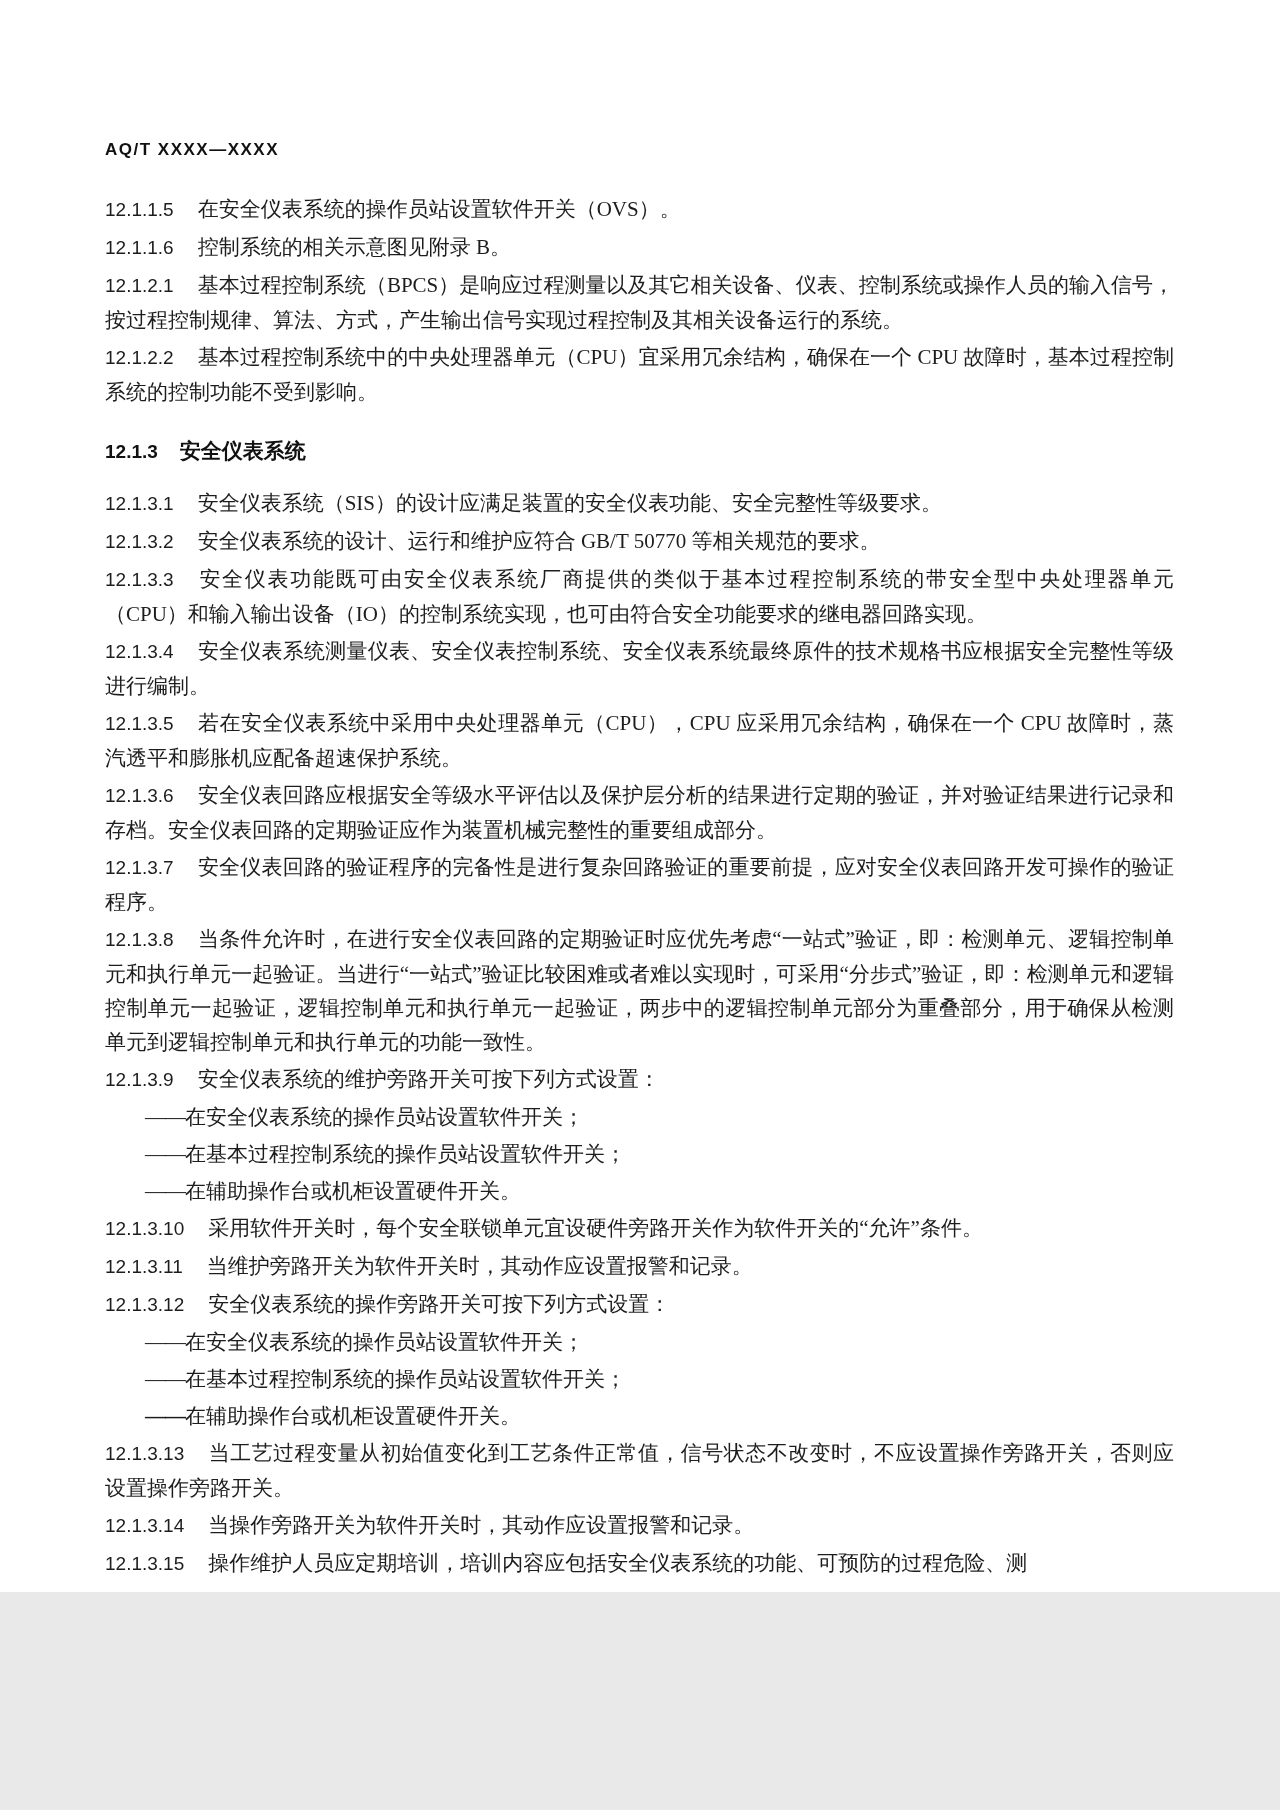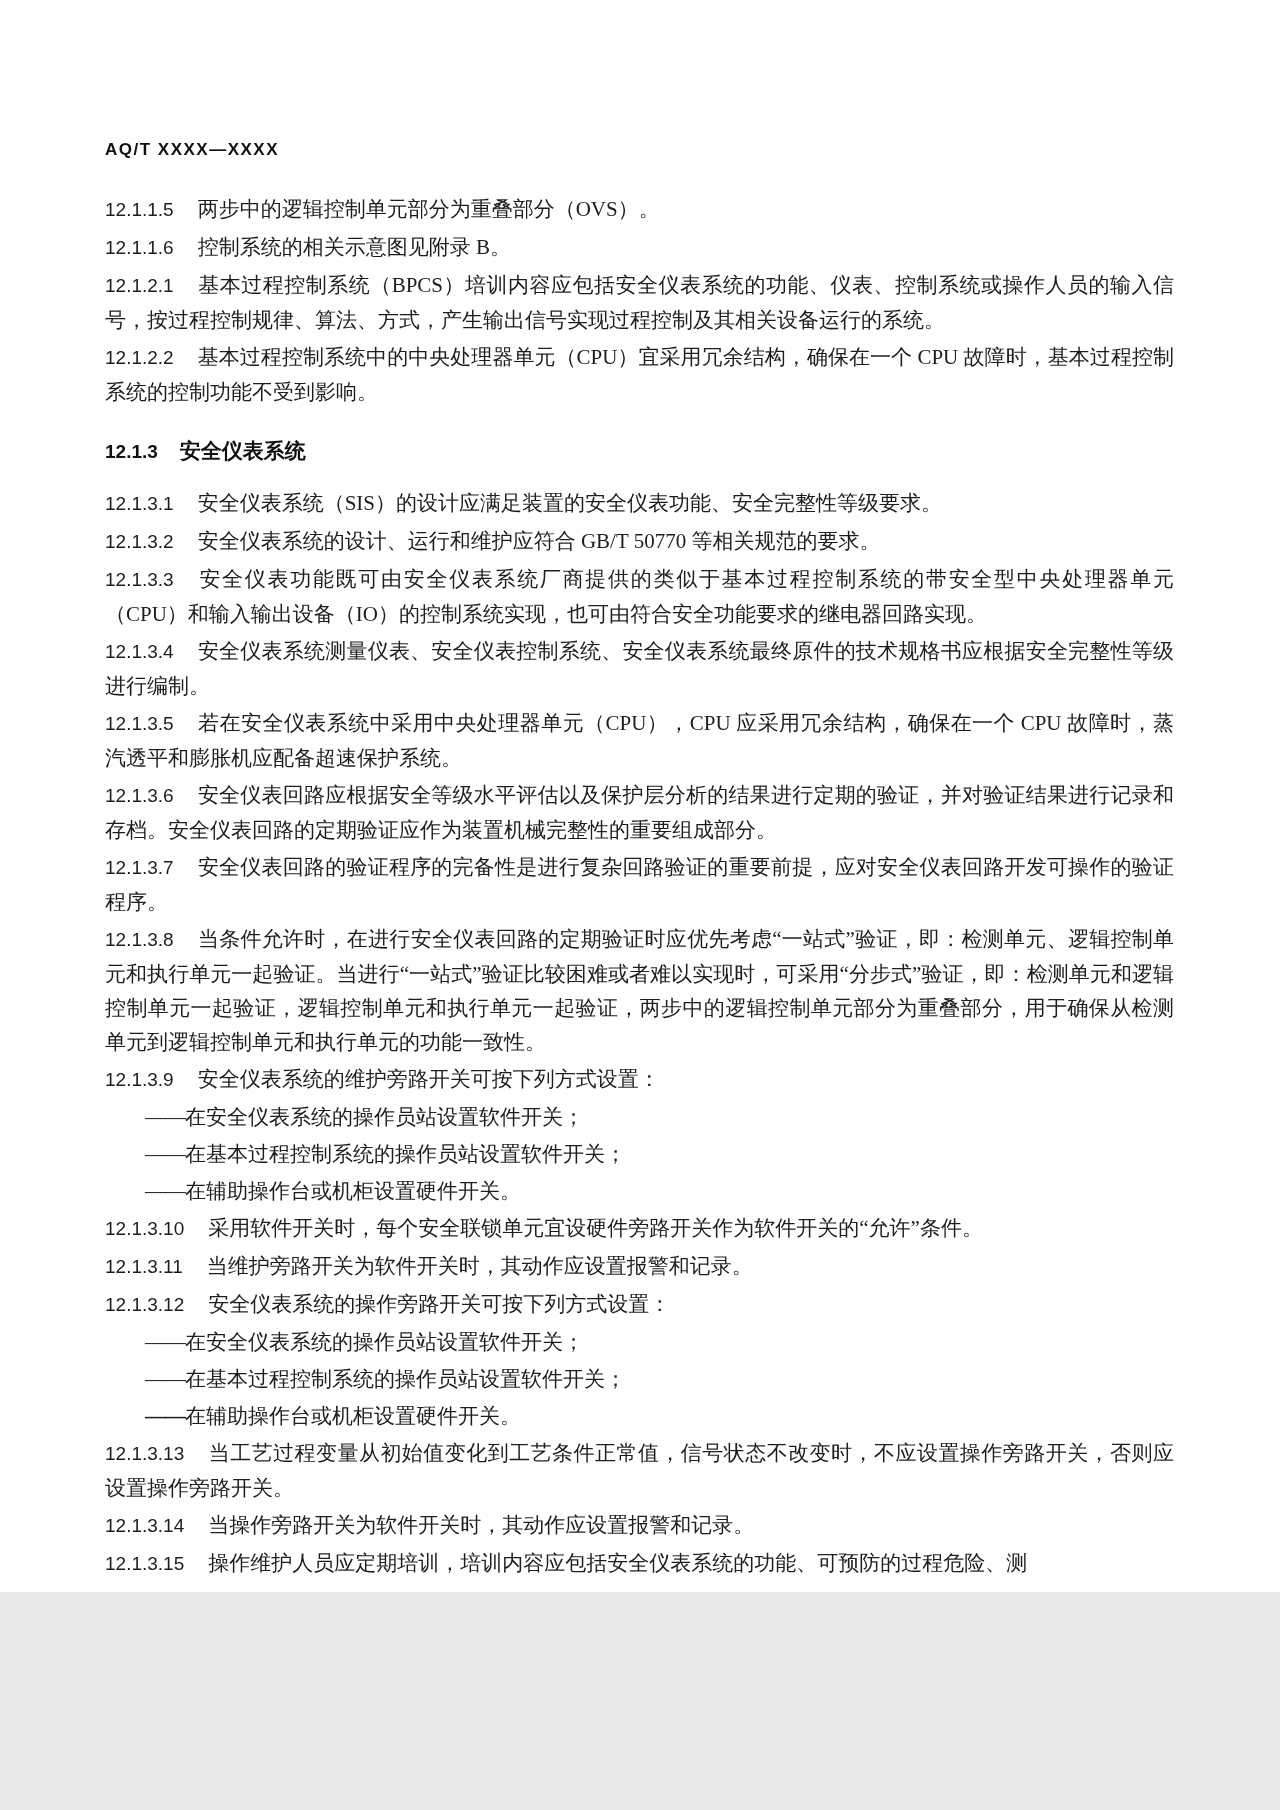--- a/index.html
+++ b/index.html
@@ -80,23 +80,23 @@
   }
   .wm-icon svg{display:block;}
 </style>
 </head>
 <body>
 
 <div class="page">
   <div class="content">
     <div class="doc-header">AQ/T XXXX—XXXX</div>
     <div class="doc-body">
-        <p class="clause"><span class="num">12.1.1.5</span><span class="txt">两步中的逻辑控制单元部分为重叠部分（OVS）。</span></p>
+        <p class="clause"><span class="num">12.1.1.5</span><span class="txt">在安全仪表系统的操作员站设置软件开关（OVS）。</span></p>
         <p class="clause"><span class="num">12.1.1.6</span><span class="txt">控制系统的相关示意图见附录 B。</span></p>
-        <p class="clause"><span class="num">12.1.2.1</span><span class="txt">基本过程控制系统（BPCS）培训内容应包括安全仪表系统的功能、仪表、控制系统或操作人员的输入信号，按过程控制规律、算法、方式，产生输出信号实现过程控制及其相关设备运行的系统。</span></p>
+        <p class="clause"><span class="num">12.1.2.1</span><span class="txt">基本过程控制系统（BPCS）是响应过程测量以及其它相关设备、仪表、控制系统或操作人员的输入信号，按过程控制规律、算法、方式，产生输出信号实现过程控制及其相关设备运行的系统。</span></p>
         <p class="clause"><span class="num">12.1.2.2</span><span class="txt">基本过程控制系统中的中央处理器单元（CPU）宜采用冗余结构，确保在一个 CPU 故障时，基本过程控制系统的控制功能不受到影响。</span></p>
         <h3 class="heading"><span class="num">12.1.3</span><span class="txt">安全仪表系统</span></h3>
         <p class="clause"><span class="num">12.1.3.1</span><span class="txt">安全仪表系统（SIS）的设计应满足装置的安全仪表功能、安全完整性等级要求。</span></p>
         <p class="clause"><span class="num">12.1.3.2</span><span class="txt">安全仪表系统的设计、运行和维护应符合 GB/T 50770 等相关规范的要求。</span></p>
         <p class="clause"><span class="num">12.1.3.3</span><span class="txt">安全仪表功能既可由安全仪表系统厂商提供的类似于基本过程控制系统的带安全型中央处理器单元（CPU）和输入输出设备（IO）的控制系统实现，也可由符合安全功能要求的继电器回路实现。</span></p>
         <p class="clause"><span class="num">12.1.3.4</span><span class="txt">安全仪表系统测量仪表、安全仪表控制系统、安全仪表系统最终原件的技术规格书应根据安全完整性等级进行编制。</span></p>
         <p class="clause"><span class="num">12.1.3.5</span><span class="txt">若在安全仪表系统中采用中央处理器单元（CPU），CPU 应采用冗余结构，确保在一个 CPU 故障时，蒸汽透平和膨胀机应配备超速保护系统。</span></p>
         <p class="clause"><span class="num">12.1.3.6</span><span class="txt">安全仪表回路应根据安全等级水平评估以及保护层分析的结果进行定期的验证，并对验证结果进行记录和存档。安全仪表回路的定期验证应作为装置机械完整性的重要组成部分。</span></p>
         <p class="clause"><span class="num">12.1.3.7</span><span class="txt">安全仪表回路的验证程序的完备性是进行复杂回路验证的重要前提，应对安全仪表回路开发可操作的验证程序。</span></p>
         <p class="clause"><span class="num">12.1.3.8</span><span class="txt">当条件允许时，在进行安全仪表回路的定期验证时应优先考虑“一站式”验证，即：检测单元、逻辑控制单元和执行单元一起验证。当进行“一站式”验证比较困难或者难以实现时，可采用“分步式”验证，即：检测单元和逻辑控制单元一起验证，逻辑控制单元和执行单元一起验证，两步中的逻辑控制单元部分为重叠部分，用于确保从检测单元到逻辑控制单元和执行单元的功能一致性。</span></p>

